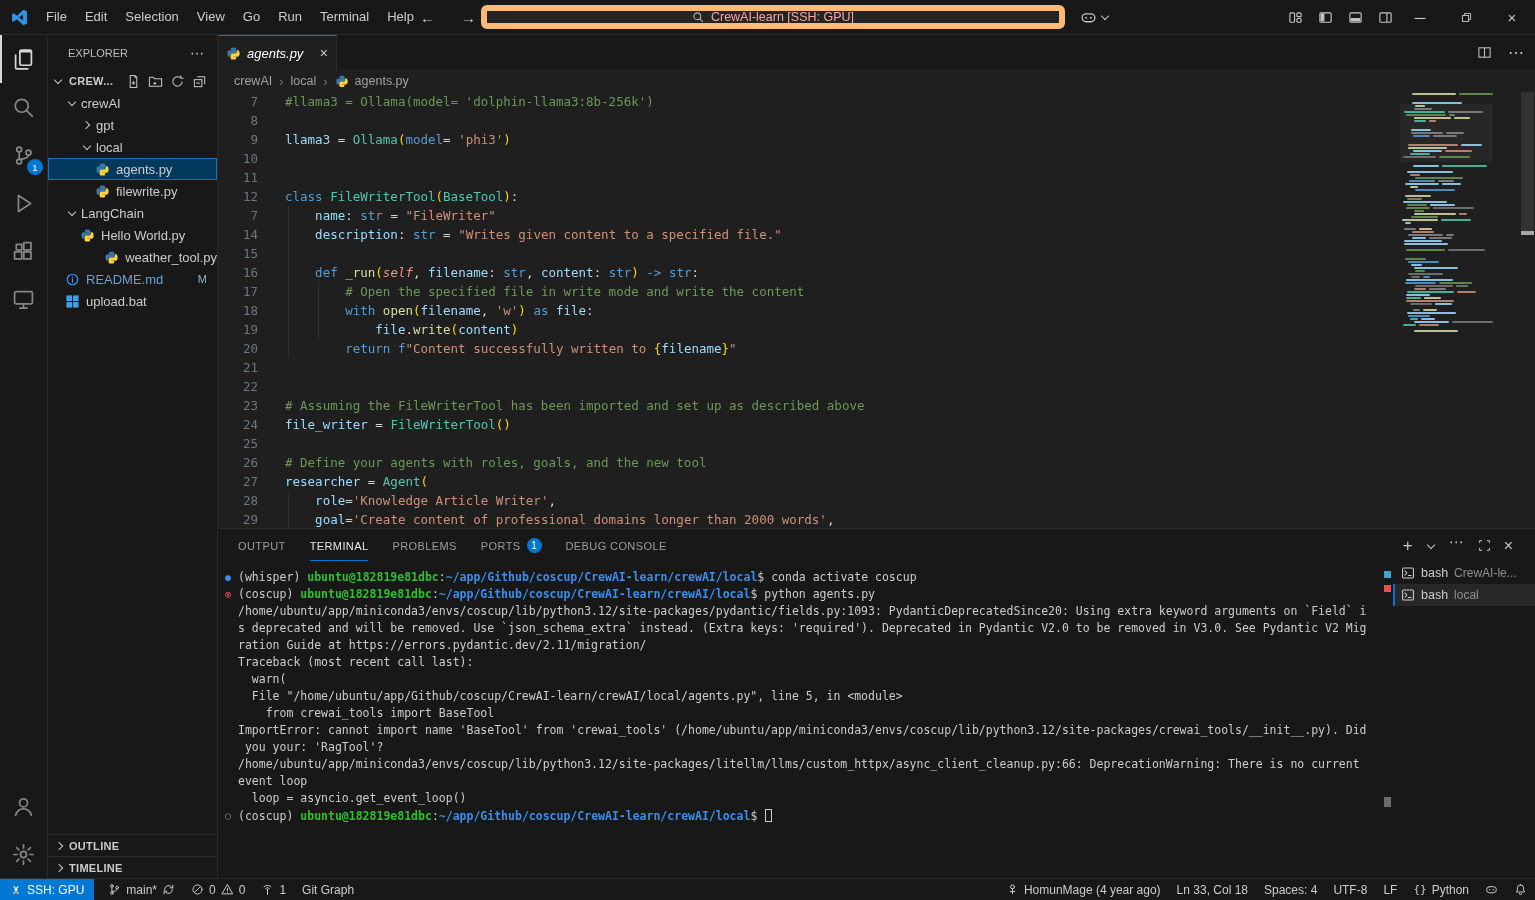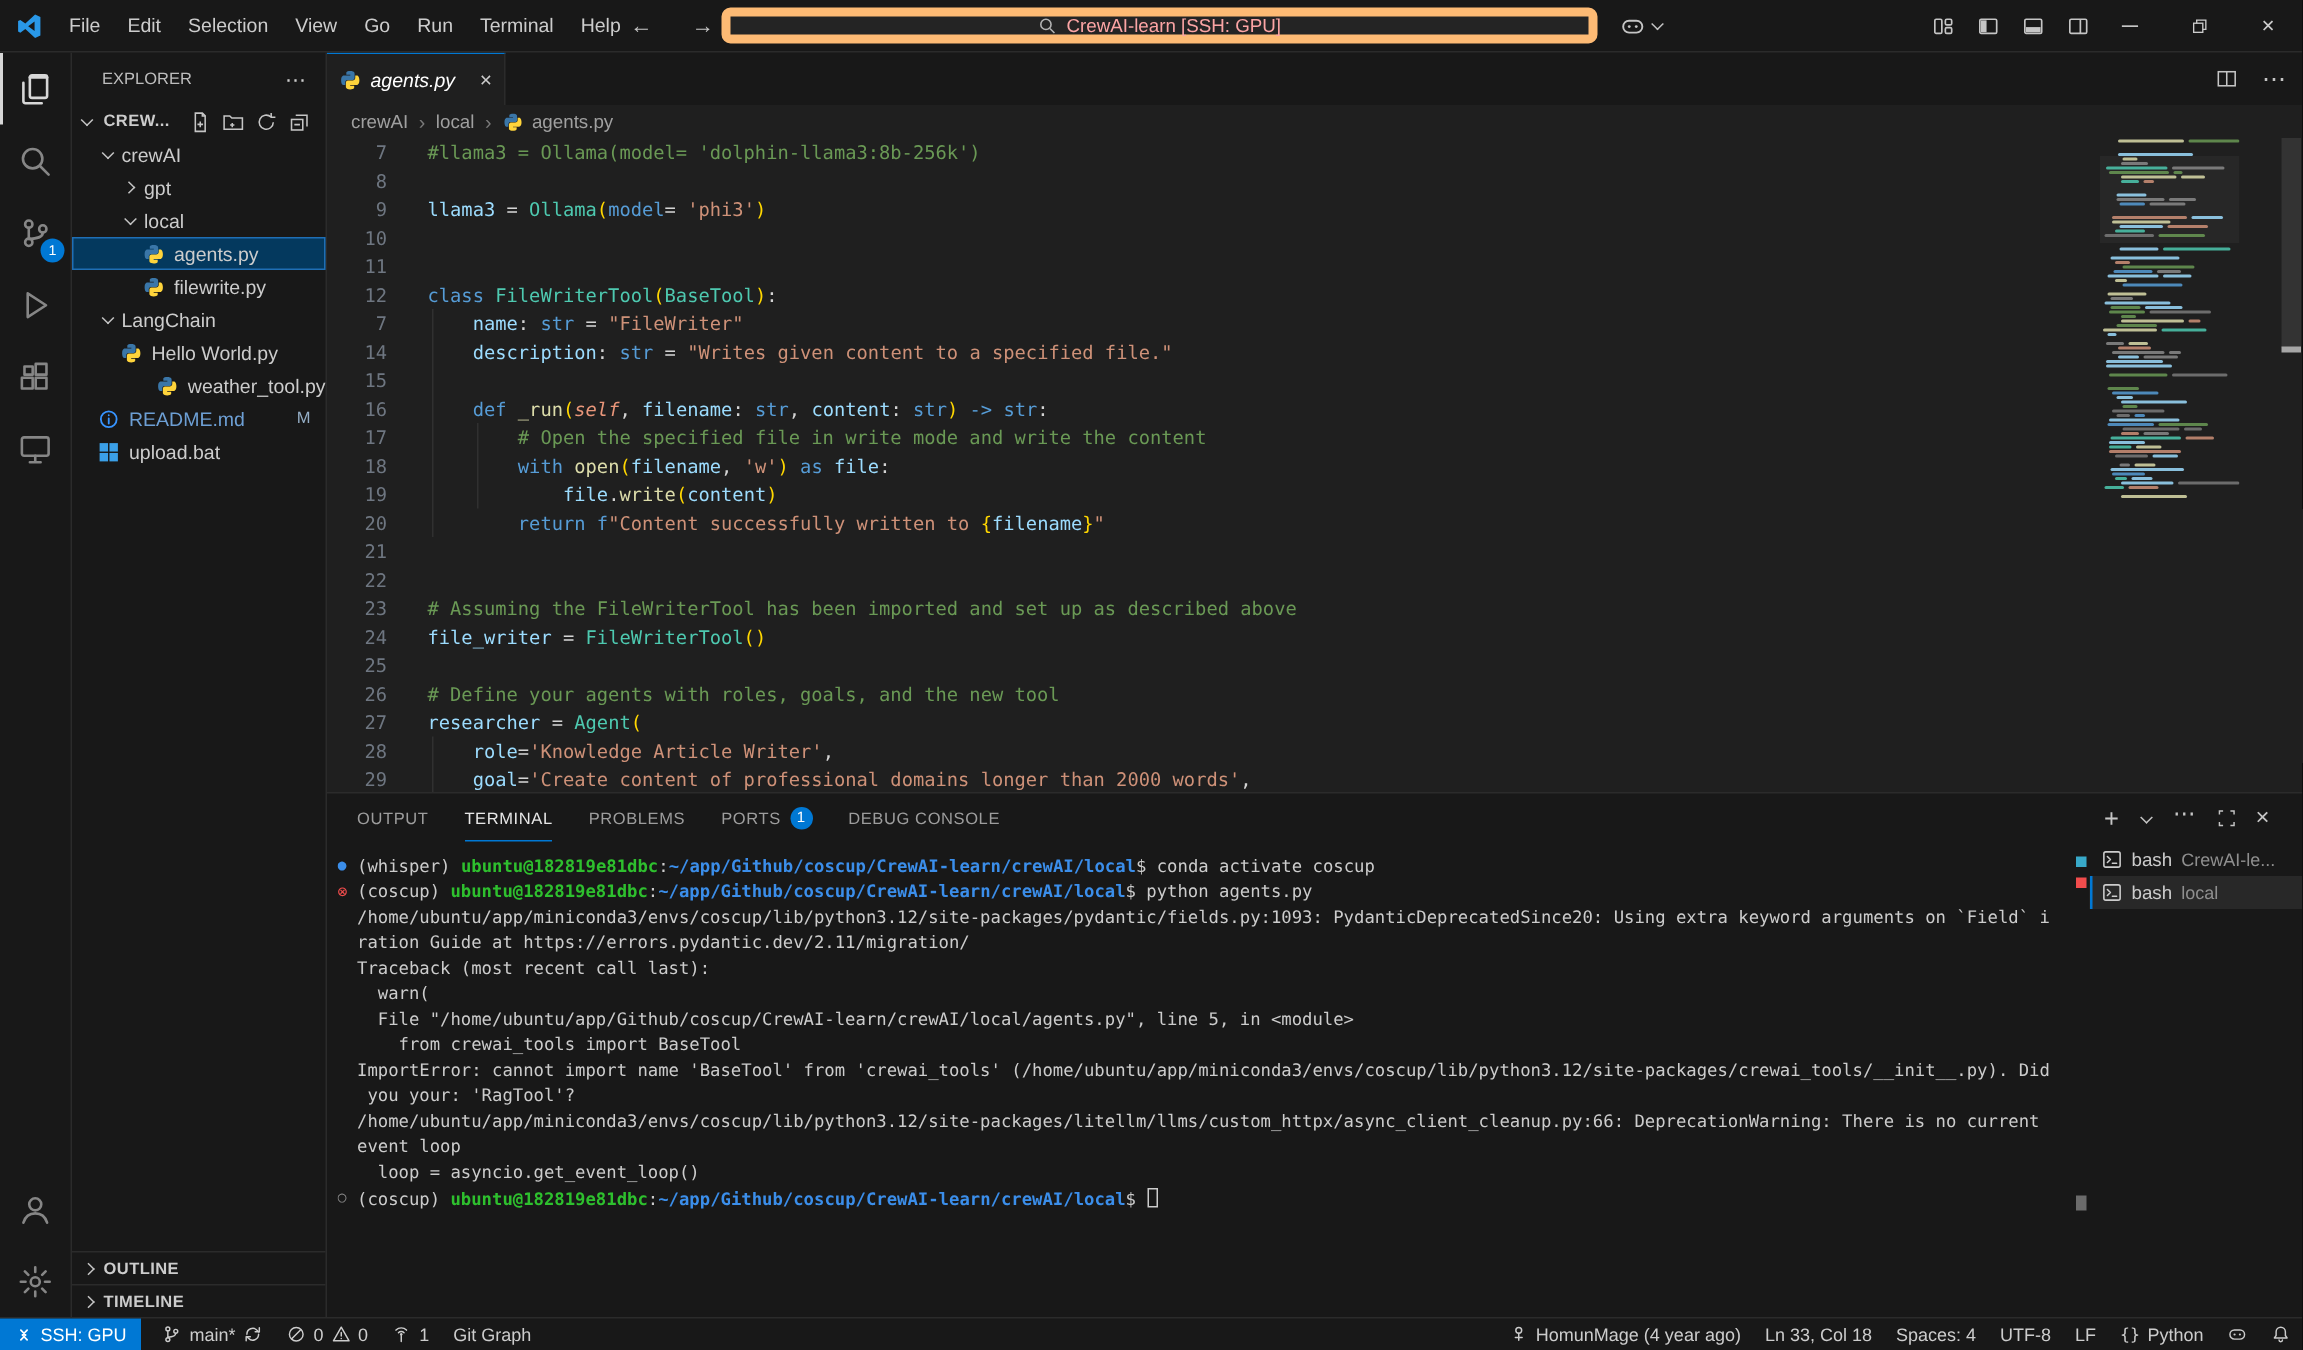--- a/index.html
+++ b/index.html
@@ -755,20 +755,24 @@
           <div class="term-row">
             <span class="term-deco" style="color: rgb(241, 76, 76); font-size: 11px;">⊗</span>
             <span class="term-text"><span class="tm-pl">(coscup) </span><span class="tm-grn">ubuntu@182819e81dbc</span><span class="tm-pl">:</span><span class="tm-blu">~/app/Github/coscup/CrewAI-learn/crewAI/local</span><span class="tm-pl">$ python agents.py</span></span>
           </div>
           <div class="term-row">
             <span class="term-deco"></span>
             <span class="term-text"><span class="tm-pl">/home/ubuntu/app/miniconda3/envs/coscup/lib/python3.12/site-packages/pydantic/fields.py:1093: PydanticDeprecatedSince20: Using extra keyword arguments on `Field` i</span></span>
           </div>
           <div class="term-row">
             <span class="term-deco"></span>
+            <span class="term-text"><span class="tm-pl">s deprecated and will be removed. Use `json_schema_extra` instead. (Extra keys: 'required'). Deprecated in Pydantic V2.0 to be removed in V3.0. See Pydantic V2 Mig</span></span>
+          </div>
+          <div class="term-row">
+            <span class="term-deco"></span>
             <span class="term-text"><span class="tm-pl">ration Guide at https://errors.pydantic.dev/2.11/migration/</span></span>
           </div>
           <div class="term-row">
             <span class="term-deco"></span>
             <span class="term-text"><span class="tm-pl">Traceback (most recent call last):</span></span>
           </div>
           <div class="term-row">
             <span class="term-deco"></span>
             <span class="term-text"><span class="tm-pl">  warn(</span></span>
           </div>

